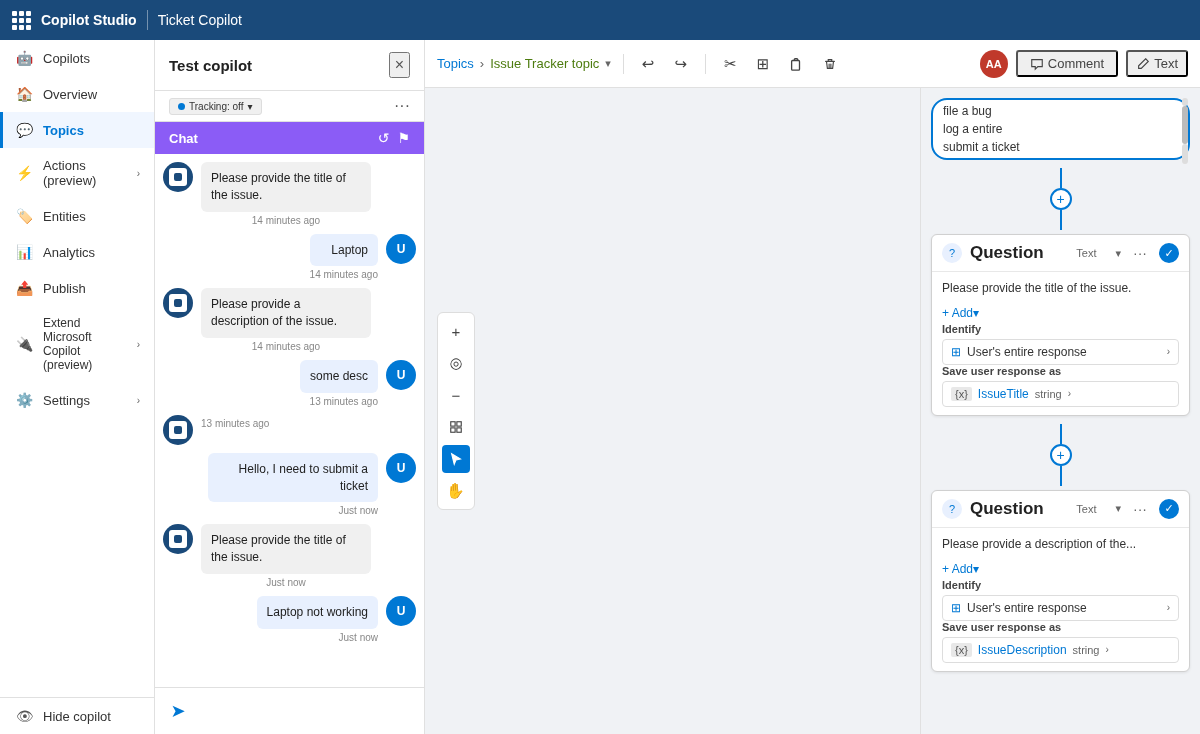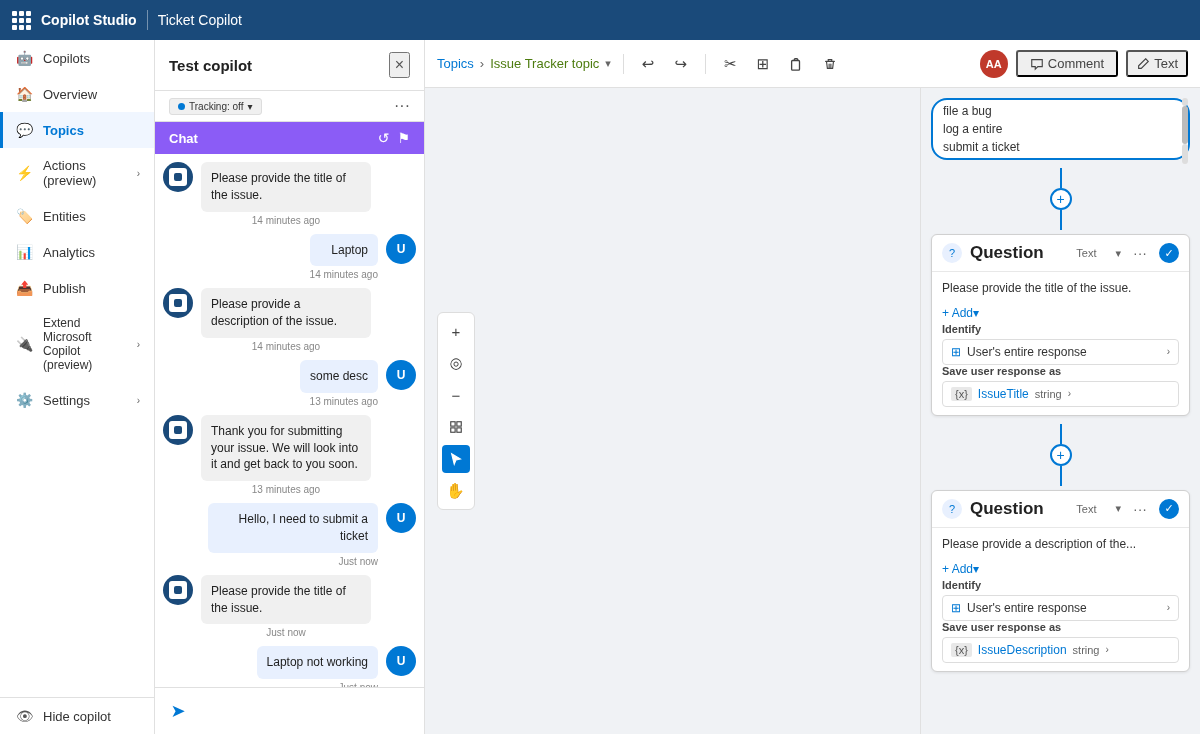--- a/index.html
+++ b/index.html
@@ -382,21 +382,20 @@
         </div>
       </div>
 
       <div class="message-row">
         <div class="bot-avatar">
           <div class="bot-avatar-inner">
               <div class="bot-avatar-dot"></div>
             </div>
         </div>
         <div class="message-bubble">
-          <div class="message-text">Thank you for submitting your issue. We will look into it and get back to you soon.</div>
           <div class="message-time">13 minutes ago</div>
         </div>
       </div>
 
       <div class="message-row user">
         <div class="user-avatar">U</div>
         <div class="message-bubble">
           <div class="message-text">Hello, I need to submit a ticket</div>
           <div class="message-time">Just now</div>
         </div>

